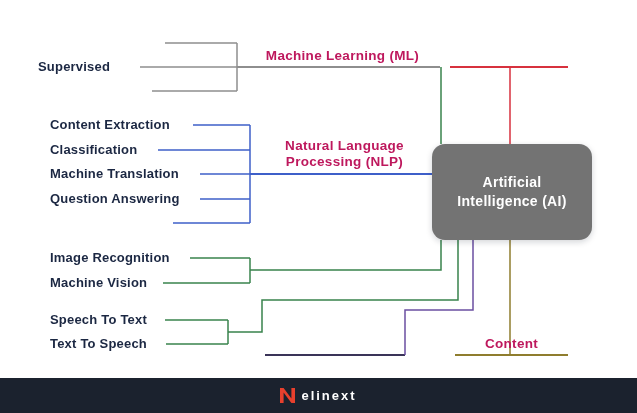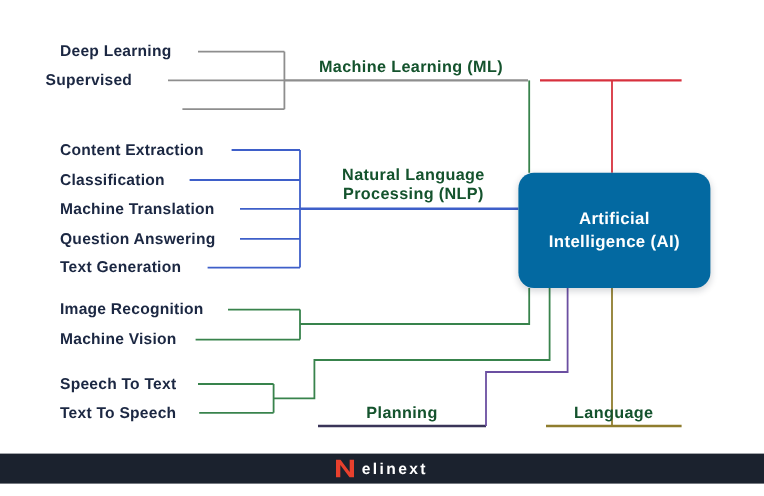--- a/index.html
+++ b/index.html
@@ -7,34 +7,34 @@
     position:relative;width:637px;height:413px;background:#ffffff;
     font-family:"Liberation Sans",sans-serif;overflow:hidden;
   }
   .edge-layer{position:absolute;left:0;top:0;width:637px;height:413px;}
   .leaf{
     position:absolute;font-weight:bold;font-size:13px;line-height:16px;
     color:#1b2742;letter-spacing:.2px;white-space:nowrap;
   }
   .head{
     position:absolute;font-weight:bold;font-size:13.5px;line-height:16px;
-    color:#14532d;letter-spacing:.3px;text-align:center;white-space:pre-line;
+    color:#be185d;letter-spacing:.3px;text-align:center;white-space:pre-line;
   }
   .ai-node{
     position:absolute;left:432px;top:144px;width:160px;height:96px;
-    background:#0369a1;border-radius:13px;
+    background:#737373;border-radius:13px;
     display:flex;align-items:center;justify-content:center;
     box-shadow:0 2px 6px rgba(10,20,40,.18);
   }
   .ai-node .t{
     color:#ffffff;font-weight:bold;font-size:14px;line-height:19px;
     text-align:center;white-space:pre-line;letter-spacing:.3px;
   }
   .footer{
-    position:absolute;left:0;top:378px;width:637px;height:25px;
+    position:absolute;left:0;top:378px;width:637px;height:35px;
     background:#1b222e;display:flex;align-items:center;justify-content:center;gap:7px;
   }
   .logo{display:flex;align-items:center;gap:6px;}
   .logo-text{
     color:#ffffff;font-weight:bold;font-size:13px;letter-spacing:2px;
   }
 </style>
 </head>
 <body>
 
@@ -63,40 +63,37 @@
       <polyline points="165,320 228,320" fill="none" stroke="#38834c" stroke-width="1.5"></polyline>
       <polyline points="166,344 228,344" fill="none" stroke="#38834c" stroke-width="1.5"></polyline>
       <polyline points="228,320 228,344" fill="none" stroke="#38834c" stroke-width="1.5"></polyline>
       <polyline points="228,332 262,332 262,300 458,300 458,240" fill="none" stroke="#38834c" stroke-width="1.5"></polyline>
       <polyline points="265,355 405,355" fill="none" stroke="#3a3458" stroke-width="2"></polyline>
       <polyline points="405,355 405,310 473,310 473,240" fill="none" stroke="#6b4fa1" stroke-width="1.5"></polyline>
       <polyline points="455,355 568,355" fill="none" stroke="#8f7d2e" stroke-width="2"></polyline>
       <polyline points="510,355 510,240" fill="none" stroke="#8f7d2e" stroke-width="1.5"></polyline>
     </svg>
 
-  <div class="leaf" style="left:50px;top:35px">Deep Learning</div>
   <div class="leaf" style="left:38px;top:59px">Supervised</div>
 
   <div class="leaf" style="left:50px;top:117px">Content Extraction</div>
   <div class="leaf" style="left:50px;top:142px">Classification</div>
   <div class="leaf" style="left:50px;top:166px">Machine Translation</div>
   <div class="leaf" style="left:50px;top:191px">Question Answering</div>
-  <div class="leaf" style="left:50px;top:215px">Text Generation</div>
 
   <div class="leaf" style="left:50px;top:250px">Image Recognition</div>
   <div class="leaf" style="left:50px;top:275px">Machine Vision</div>
 
   <div class="leaf" style="left:50px;top:312px">Speech To Text</div>
   <div class="leaf" style="left:50px;top:336px">Text To Speech</div>
 
   <div class="head" style="left:245px;top:48px;width:195px">Machine Learning (ML)</div>
   <div class="head" style="left:256px;top:138px;width:177px">Natural Language
 Processing (NLP)</div>
-  <div class="head" style="left:265px;top:336px;width:140px">Planning</div>
-  <div class="head" style="left:455px;top:336px;width:113px">Language</div>
+  <div class="head" style="left:455px;top:336px;width:113px">Content</div>
 
   <div class="ai-node">
     <div class="t">Artificial
 Intelligence (AI)</div>
   </div>
 
   <div class="footer">
     <div class="logo">
       <svg width="15" height="15" viewBox="0 0 15 15">
         <polygon fill="#e8402d" points="0,0 3.6,0 11.4,10.4 11.4,0 15,0 15,15 11.4,15 3.6,4.6 3.6,15 0,15"></polygon>

